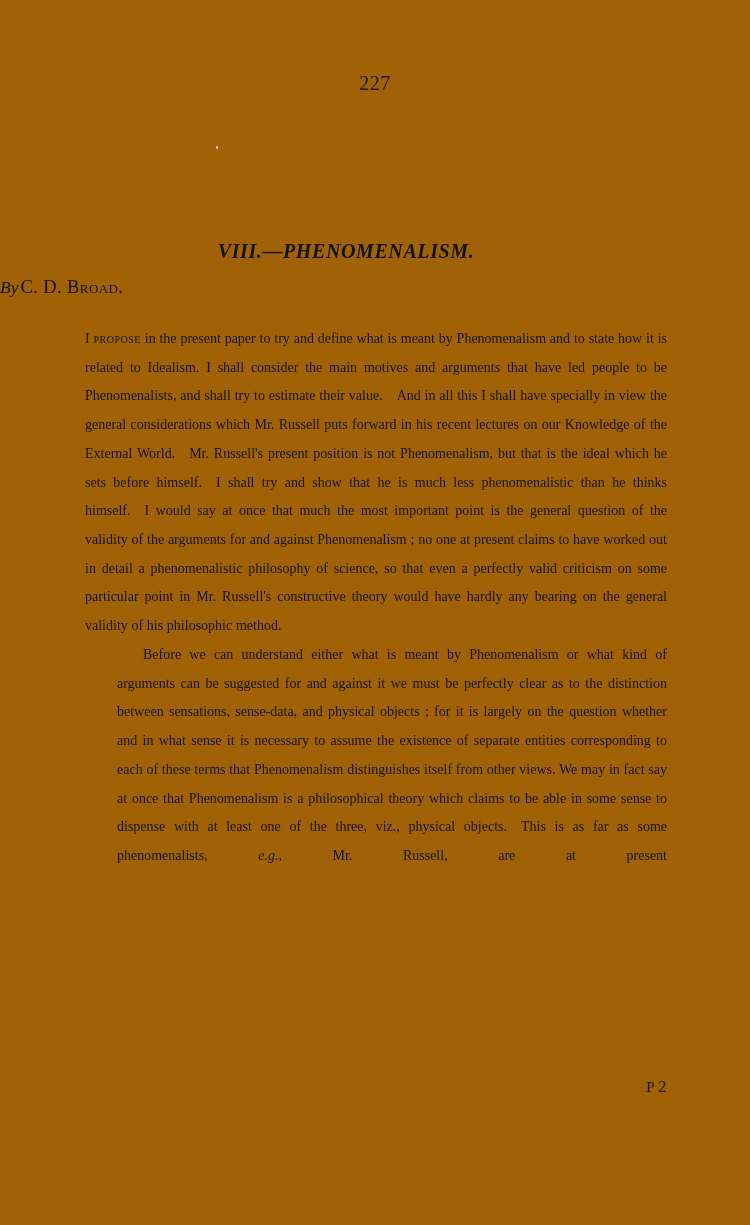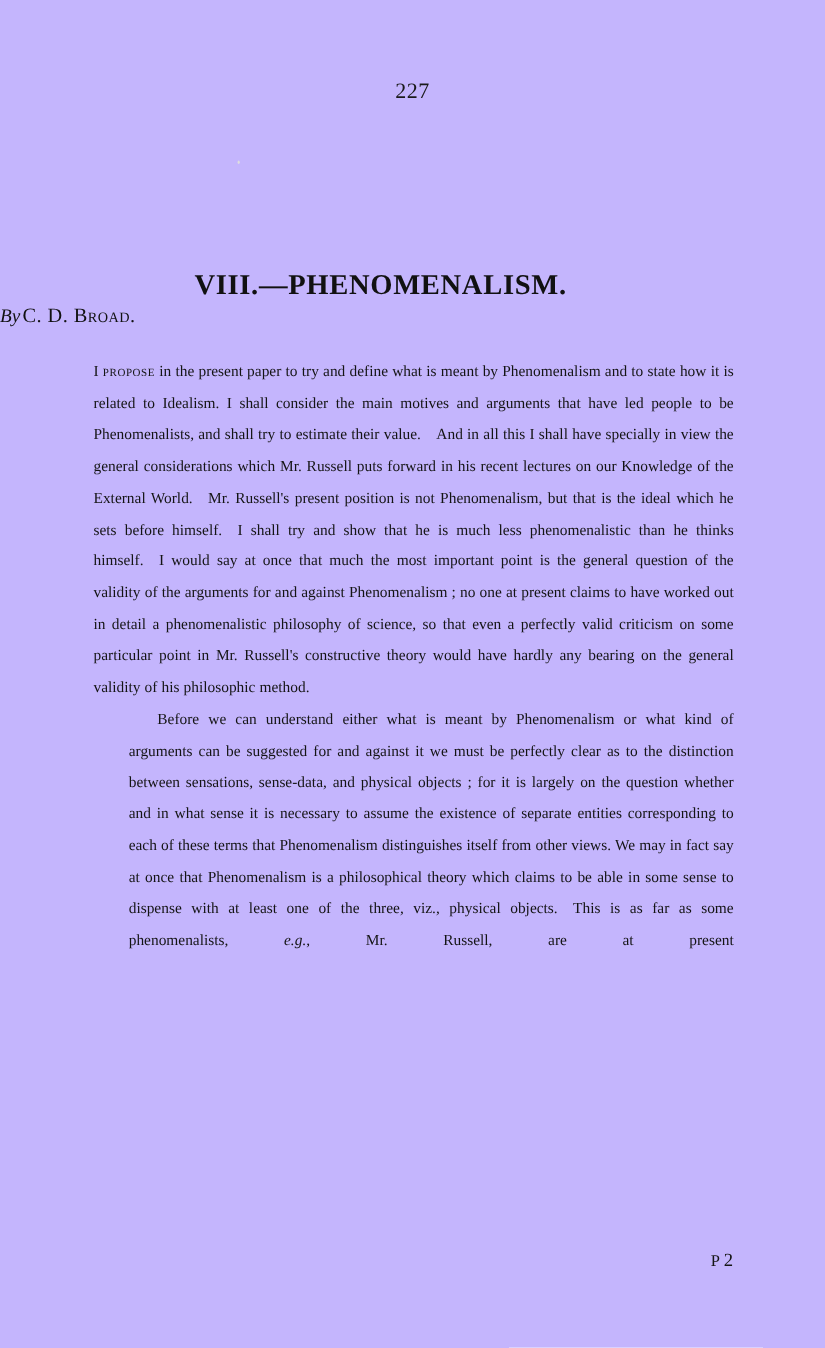--- a/index.html
+++ b/index.html
@@ -12,21 +12,21 @@
     height: 1225px;
     position: relative;
     font-family: "Liberation Serif", "DejaVu Serif", serif;
     color: #111111;
     overflow: hidden;
   }
 
   .page {
     position: absolute;
     inset: 0;
-    background: #c4b5fd;
+    background: #a16207;
   }
 
   
   .folio {
     position: absolute;
     top: 72px;
     left: 0;
     width: 750px;
     text-align: center;
     font-size: 20px;
@@ -34,24 +34,25 @@
     color: #1a1a1a;
   }
 
   
   .article-title {
     position: absolute;
     top: 227px;
     left: 0;
     width: 692px;
     text-align: center;
-    font-size: 26px;
+    font-size: 20px;
     letter-spacing: 0.6px;
     color: #111111;
     white-space: pre;
+    font-style: italic;
   }
 
   .byline {
     position: absolute;
     top: 277px;
     left: 0;
     width: 750px;
     font-size: 17px;
     color: #111111;
   }
@@ -97,21 +98,21 @@
     font-variant: small-caps;
     letter-spacing: 0.5px;
   }
   .it {
     font-style: italic;
   }
 
   
   .signature {
     position: absolute;
-    top: 1136px;
+    top: 1077px;
     left: 85px;
     width: 582px;
     text-align: right;
     font-size: 17px;
     color: #161616;
     letter-spacing: 0.5px;
   }
   .signature .sig-letter {
     font-variant: small-caps;
     font-size: 15px;

